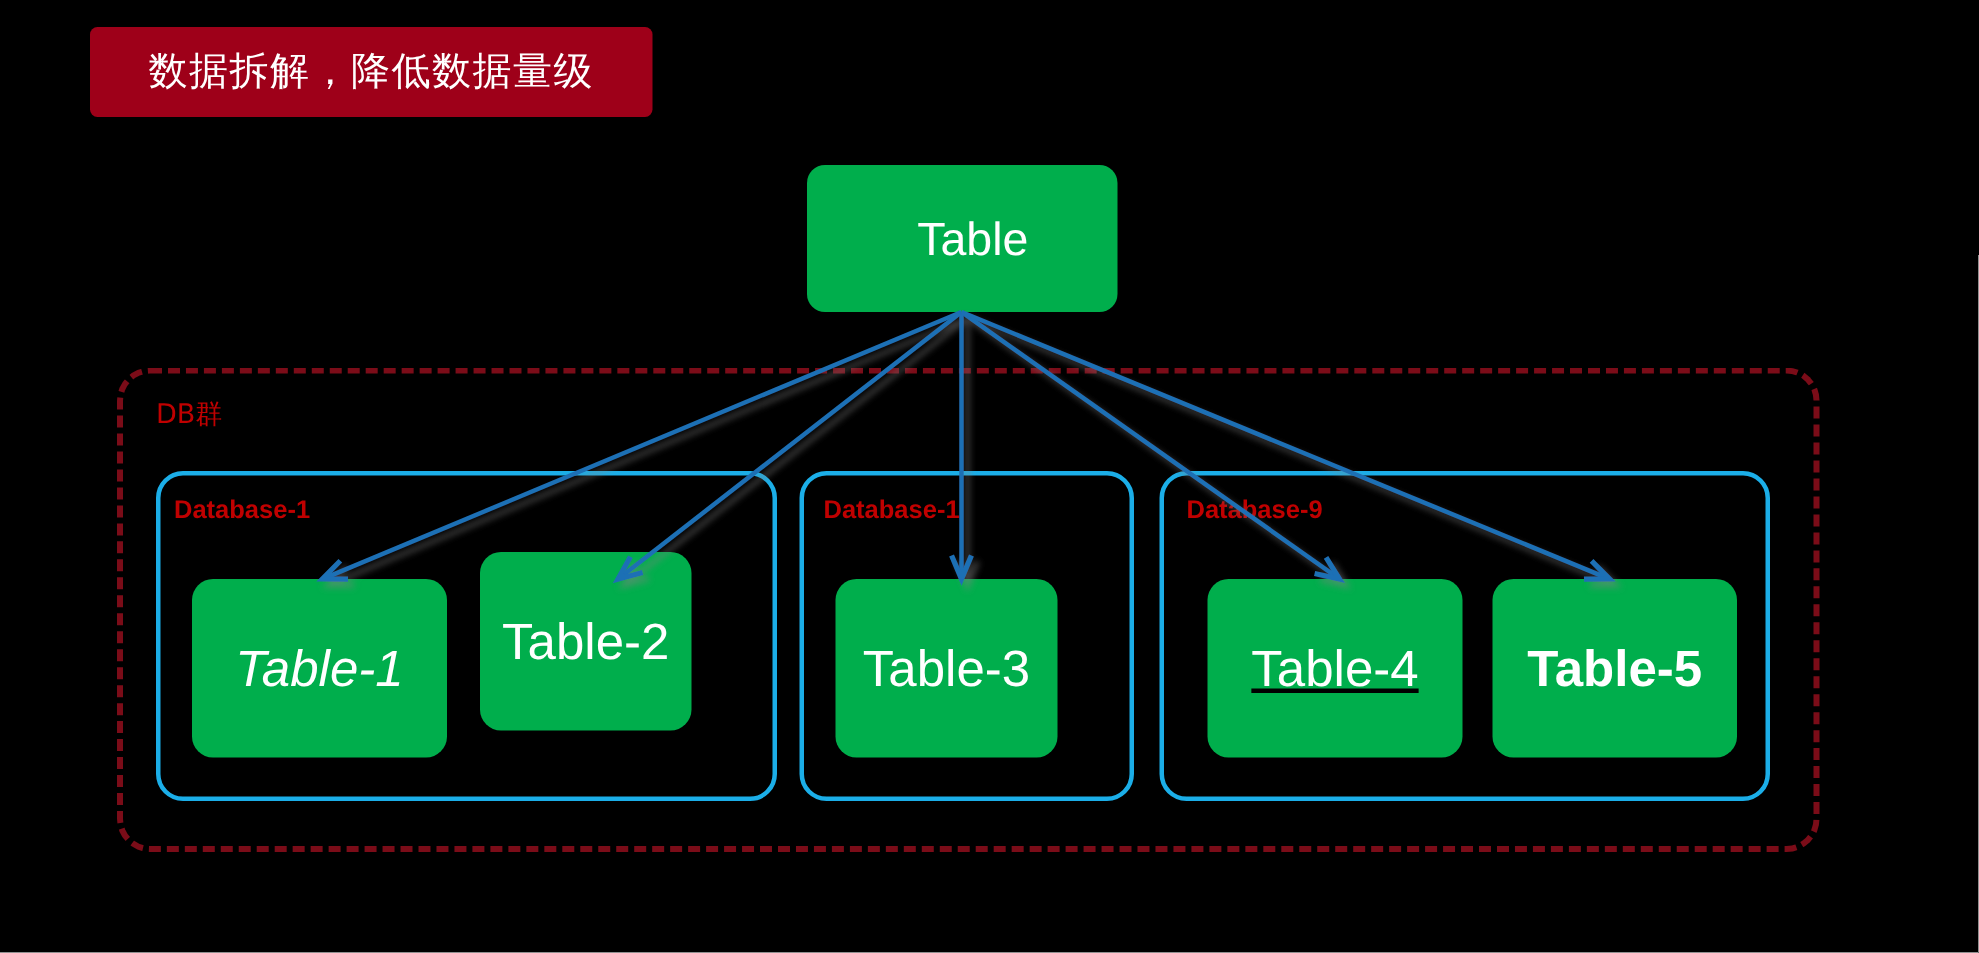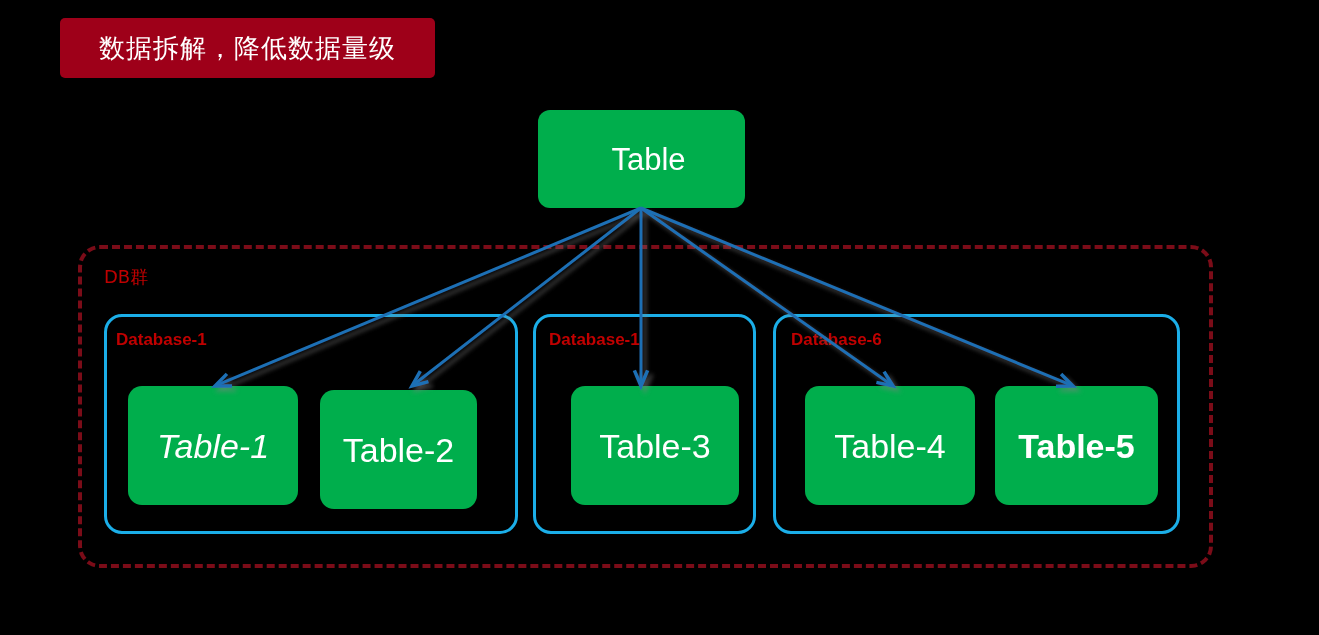--- a/index.html
+++ b/index.html
@@ -62,23 +62,23 @@
   #table-root {
     left: 538px;
     top: 110px;
     width: 207px;
     height: 98px;
     border-radius: 12px;
   }
   #table-root .table-label { font-size: 31px; margin-left: 14px; }
 
   #table-1 { left: 128px; top: 386px; width: 170px; height: 119px; font-style: italic; }
-  #table-2 { left: 320px; top: 390px; width: 157px; height: 119px; }
-  #table-3 { left: 571px; top: 386px; width: 168px; height: 119px; }
-  #table-4 { left: 805px; top: 386px; width: 170px; height: 119px; }
+  #table-2 { left: 320px; top: 368px; width: 141px; height: 119px; }
+  #table-3 { left: 557px; top: 386px; width: 148px; height: 119px; }
+  #table-4 { left: 805px; top: 386px; width: 170px; height: 119px; text-decoration: underline; }
   #table-5 { left: 995px; top: 386px; width: 163px; height: 119px; font-weight: bold; }
 
   
   #db-cluster {
     position: absolute;
     left: 78px;
     top: 245px;
     width: 1135px;
     height: 323px;
     border: 4px dashed #7B0C18;
@@ -149,21 +149,21 @@
   <div id="db-cluster"></div>
   <div id="db-cluster-label">DB群</div>
 
   <div id="db-box-1" class="db-box"></div>
   <div id="db-label-1" class="db-label">Database-1</div>
 
   <div id="db-box-2" class="db-box"></div>
   <div id="db-label-2" class="db-label">Database-1</div>
 
   <div id="db-box-3" class="db-box"></div>
-  <div id="db-label-3" class="db-label">Database-6</div>
+  <div id="db-label-3" class="db-label">Database-9</div>
 
   <div id="table-1" class="table-box">
     <span class="table-label">Table-1</span>
   </div>
   <div id="table-2" class="table-box">
     <span class="table-label">Table-2</span>
   </div>
   <div id="table-3" class="table-box">
     <span class="table-label">Table-3</span>
   </div>

